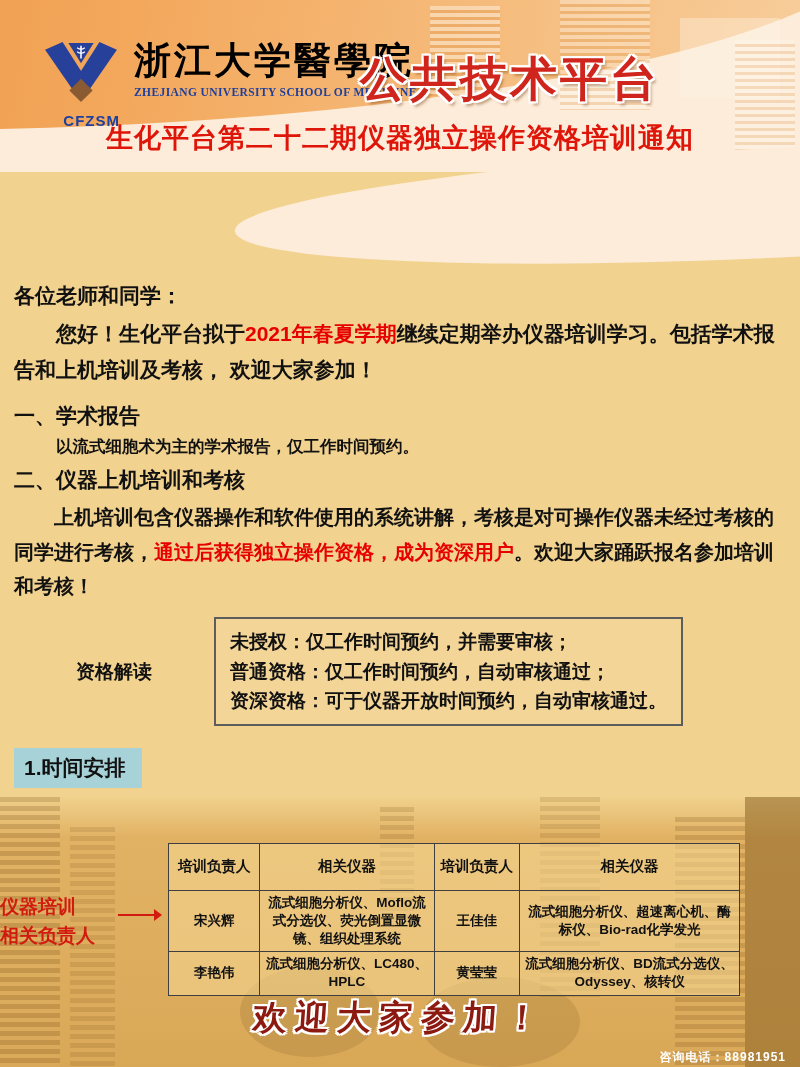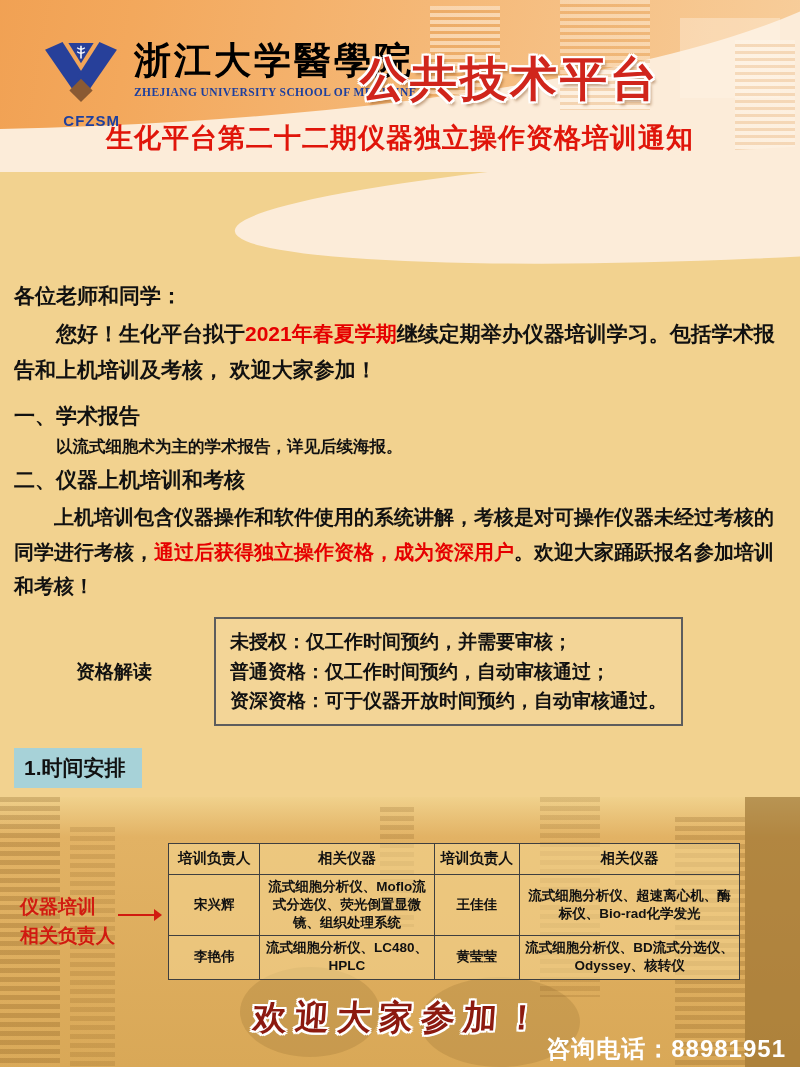--- a/index.html
+++ b/index.html
@@ -48,35 +48,35 @@
   .steps p{margin:0;}
   .weblink{color:#156a5e;text-decoration:underline;}
 
   
   .photo{position:absolute;top:797px;left:0;width:800px;height:270px;
     background:linear-gradient(to bottom,#f0d18c 0,#e2b264 40px,#d9a857 100%);overflow:hidden;}
   .ph{position:absolute;opacity:.45;}
   .ph.win{background:repeating-linear-gradient(to bottom,rgba(122,82,26,.55) 0 5px,rgba(224,183,110,.2) 5px 9px);}
   .ph.dark{background:#8a6224;opacity:.55;}
   .tree{position:absolute;border-radius:50%;background:#7a5a20;opacity:.18;}
-  .side-label{position:absolute;left:20px;top:96px;color:#d11a10;font-size:19px;font-weight:bold;line-height:1.5;}
+  .side-label{position:absolute;left:0;top:96px;color:#d11a10;font-size:19px;font-weight:bold;line-height:1.5;}
   .arrow-wrap{position:absolute;left:118px;top:112px;width:44px;height:12px;}
   .arrow-line{position:absolute;top:5px;left:0;width:38px;height:2px;background:#d11a10;}
   .arrow-head{position:absolute;right:0;top:0;width:0;height:0;border-left:8px solid #d11a10;
     border-top:6px solid transparent;border-bottom:6px solid transparent;}
   table.resp{position:absolute;left:168px;top:46px;width:572px;border-collapse:collapse;
     background:rgba(246,216,150,.55);}
   table.resp th,table.resp td{border:1.5px solid #3f3f3f;text-align:center;vertical-align:middle;
     font-size:13.5px;font-weight:bold;color:#111;padding:3px 4px;line-height:1.35;}
-  table.resp th{font-size:14.5px;padding:5px 4px;margin-top:8px;}
+  table.resp th{font-size:14.5px;padding:13px 4px;margin-top:8px;}
   .c1{width:16%;} .c2{width:30.5%;} .c3{width:15%;} .c4{width:38.5%;}
   .welcome{position:absolute;left:0;top:198px;width:800px;text-align:center;color:#8c1a10;
     font-size:34px;font-weight:bold;letter-spacing:8px;transform:skewX(-4deg);
     text-shadow:-2px 0 #fff,2px 0 #fff,0 -2px #fff,0 2px #fff,-2px -2px #fff,2px 2px #fff,-2px 2px #fff,2px -2px #fff;}
-  .phone{position:absolute;right:14px;top:236px;color:#fff;font-size:24px;font-weight:bold;letter-spacing:1px;}
+  .phone{position:absolute;right:14px;top:252px;color:#fff;font-size:12px;font-weight:bold;letter-spacing:1px;}
 </style>
 </head>
 <body>
 
 <div class="poster">
 
   <header class="hdr">
     <div class="hdr-orange"></div>
 
     <div class="bld grid" style="top:6px;left:430px;width:70px;height:90px;"></div>
@@ -106,21 +106,21 @@
   </header>
 
   <main class="bodyarea">
     <div class="cream-wave"></div>
 
     <p class="salutation">各位老师和同学：</p>
 
     <p class="para"><span>您好！生化平台拟于</span><span class="red">2021年春夏学期</span><span>继续定期举办仪器培训学习。包括学术报告和上机培训及考核， 欢迎大家参加！</span></p>
 
     <h3 class="h-sec">一、学术报告</h3>
-    <p class="small-indent">以流式细胞术为主的学术报告，详见后续海报。</p>
+    <p class="small-indent">以流式细胞术为主的学术报告，仅工作时间预约。</p>
 
     <h3 class="h-sec" style="margin-top:8px;">二、仪器上机培训和考核</h3>
     <p class="para" style="font-size:20px;margin-bottom:4px;"><span>上机培训包含仪器操作和软件使用的系统讲解，考核是对可操作仪器未经过考核的同学进行考核，</span><span class="red">通过后获得独立操作资格，成为资深用户</span><span>。欢迎大家踊跃报名参加培训和考核！</span></p>
 
     <div class="qual-row">
       <div class="qual-label">资格解读</div>
       <div class="qual-box">
         <div>未授权：仅工作时间预约，并需要审核；</div>
         <div>普通资格：仅工作时间预约，自动审核通过；</div>
         <div>资深资格：可于仪器开放时间预约，自动审核通过。</div>

